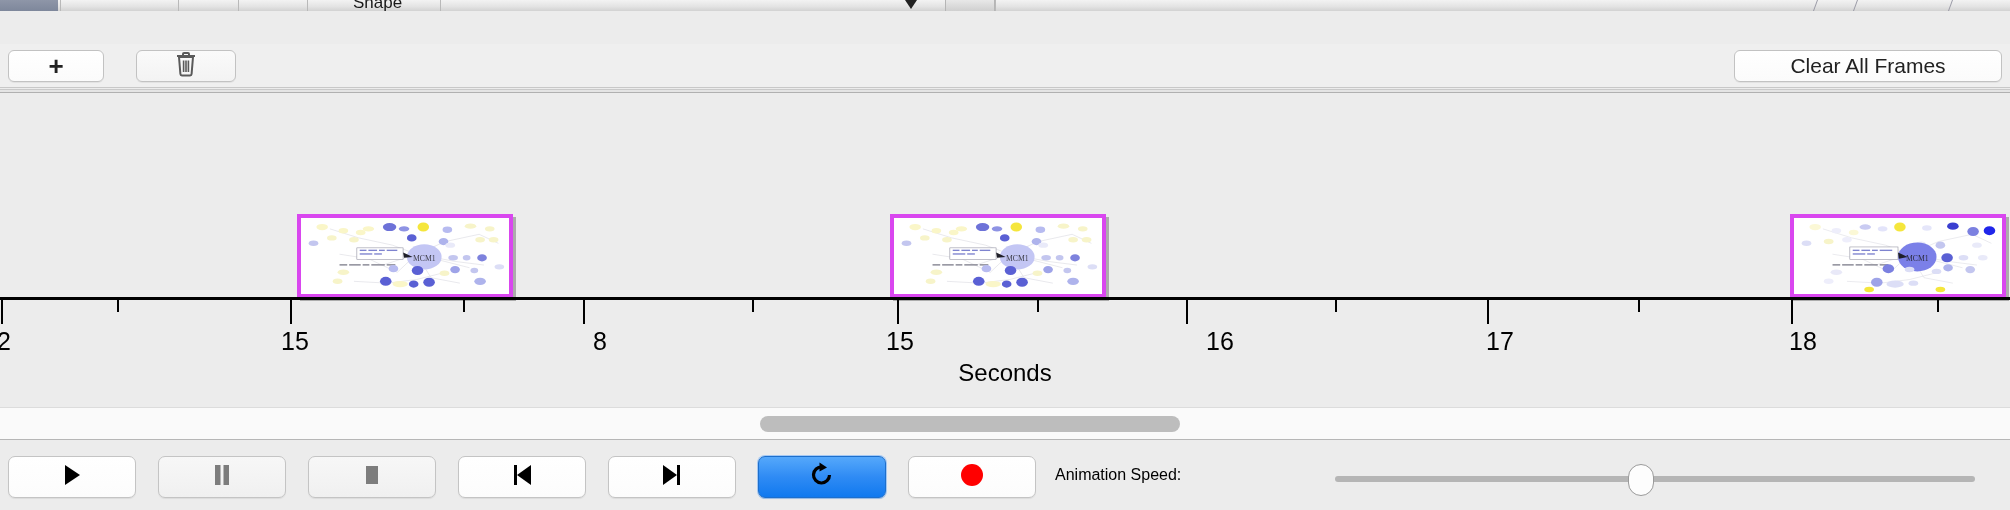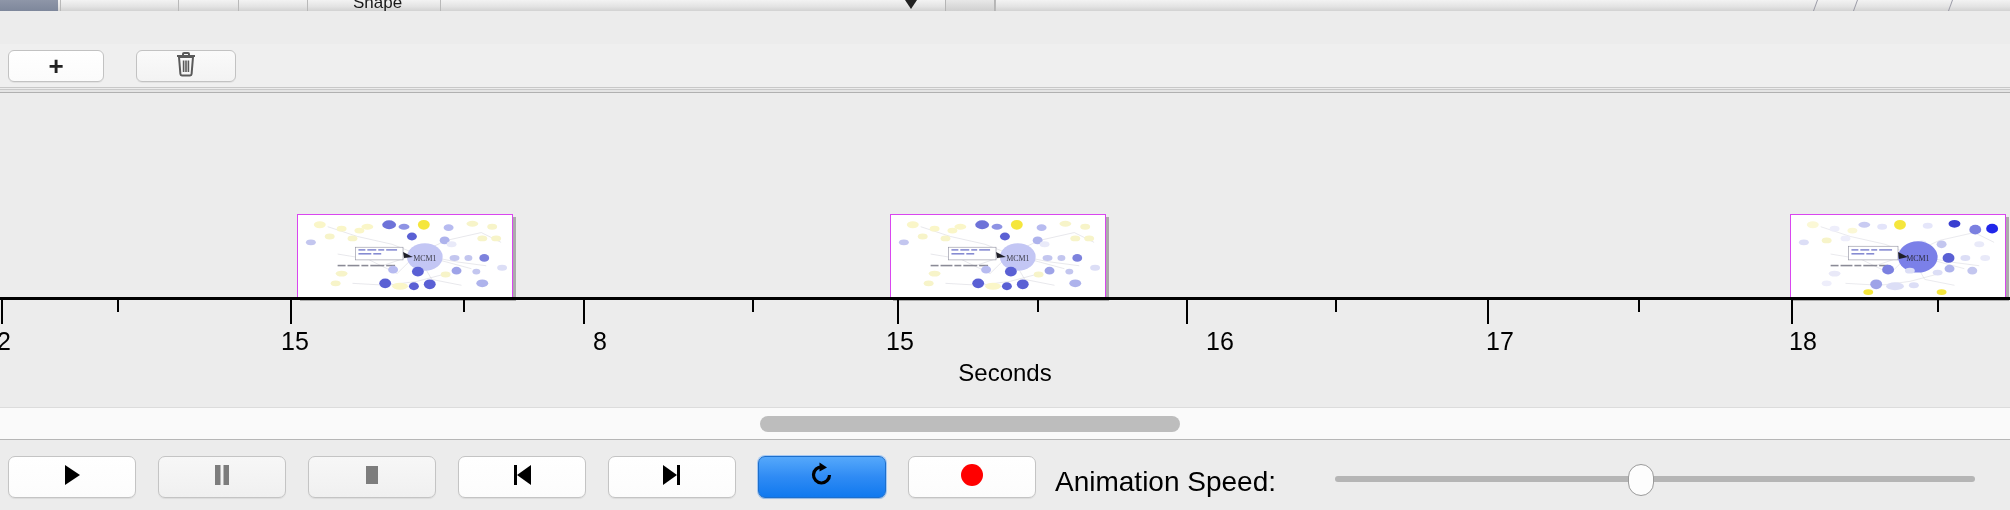--- a/index.html
+++ b/index.html
@@ -89,21 +89,21 @@
   .tl-toprule {
     position: absolute; left: 0; top: 0; width: 2010px; height: 4px;
     border-top: 1px solid #c9c9c9; border-bottom: 1px solid #b0b0b0;
     background: #e4e4e4;
   }
 
   .frame {
     position: absolute;
     width: 216px; height: 84px;
     background: #ffffff;
-    border: 1px solid #d946ef;
+    border: 4px solid #d946ef;
     box-shadow: 3px 3px 0 rgba(120,120,120,0.55);
     overflow: hidden;
   }
   .frame svg { display:block; width: 100%; height: 100%; }
 
   
   .ruler {
     position: absolute; left: 0; top: 208px; width: 2010px; height: 110px;
   }
   .axis-line {
@@ -158,21 +158,21 @@
   #pb-play  { left: 8px; }
   #pb-pause { left: 158px; }
   #pb-stop  { left: 308px; }
   #pb-first { left: 458px; }
   #pb-last  { left: 608px; }
   #pb-loop  { left: 758px; }
   #pb-rec   { left: 908px; }
 
   .speed-label {
     position: absolute; left: 1055px; top: 26px;
-    font-size: 28px; color: #000;
+    font-size: 16px; color: #000;
   }
   .slider { position: absolute; left: 1335px; top: 36px; width: 640px; height: 6px; }
   .slider-track {
     position: absolute; left: 0; top: 0; width: 640px; height: 6px;
     background: #b5b5b5; border-radius: 3px;
   }
   .slider-thumb {
     position: absolute; left: 293px; top: -12px; width: 26px; height: 32px;
     background: #fdfdfd; border: 1px solid #9a9a9a; border-radius: 13px;
   }
@@ -210,20 +210,23 @@
       <span class="trash-icon">
         <svg width="22" height="26" viewBox="0 0 22 26">
           <path d="M2,5 H20" stroke="#5a5a5a" stroke-width="2" fill="none"></path>
           <path d="M8,5 V3 a1,1 0 0 1 1,-1 h4 a1,1 0 0 1 1,1 V5" stroke="#5a5a5a" stroke-width="2" fill="none"></path>
           <path d="M4,6 H18 L16.6,23 a1.5,1.5 0 0 1 -1.5,1.4 H6.9 A1.5,1.5 0 0 1 5.4,23 Z" stroke="#5a5a5a" stroke-width="2" fill="none"></path>
           <path d="M8.6,9.5 V21 M11,9.5 V21 M13.4,9.5 V21" stroke="#5a5a5a" stroke-width="1.6"></path>
         </svg>
       </span>
     </div>
 
+    <div class="tbtn" id="btn-clear">
+      <span>Clear All Frames</span>
+    </div>
   </div>
 
   <div class="timeline">
     <div class="tl-toprule"></div>
 
     <div class="frame" style="left:297px; top:125px;">
       <svg viewBox="0 0 216 84" preserveAspectRatio="none">
         <rect x="0" y="0" width="216" height="84" fill="#ffffff"></rect>
         <g stroke="#cfcfd8" stroke-width="0.5" fill="none">
           <path d="M30,12 L60,22 L95,30 M95,30 L120,40 M120,40 L150,26 M150,26 L185,18 M120,40 L160,48 M120,40 L175,55 M120,40 L100,60 M120,40 L135,66 M120,40 L85,52 M40,40 L70,45 L100,60 M55,70 L90,72 L120,68 L150,60 M185,18 L205,28 M160,48 L190,52 M135,66 L165,72"></path>

